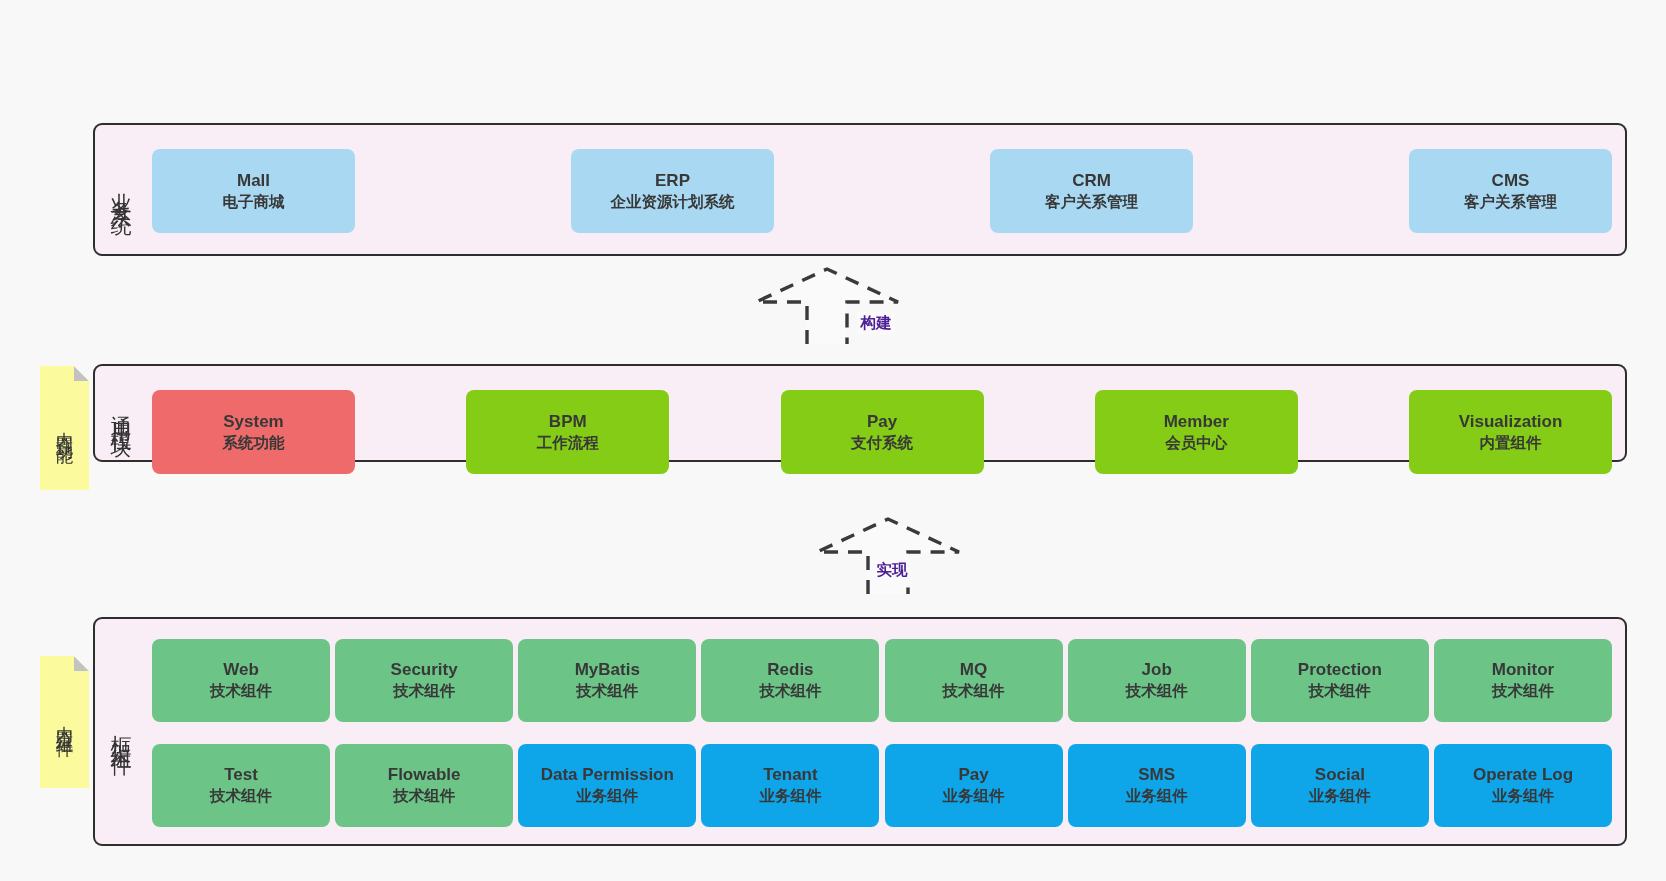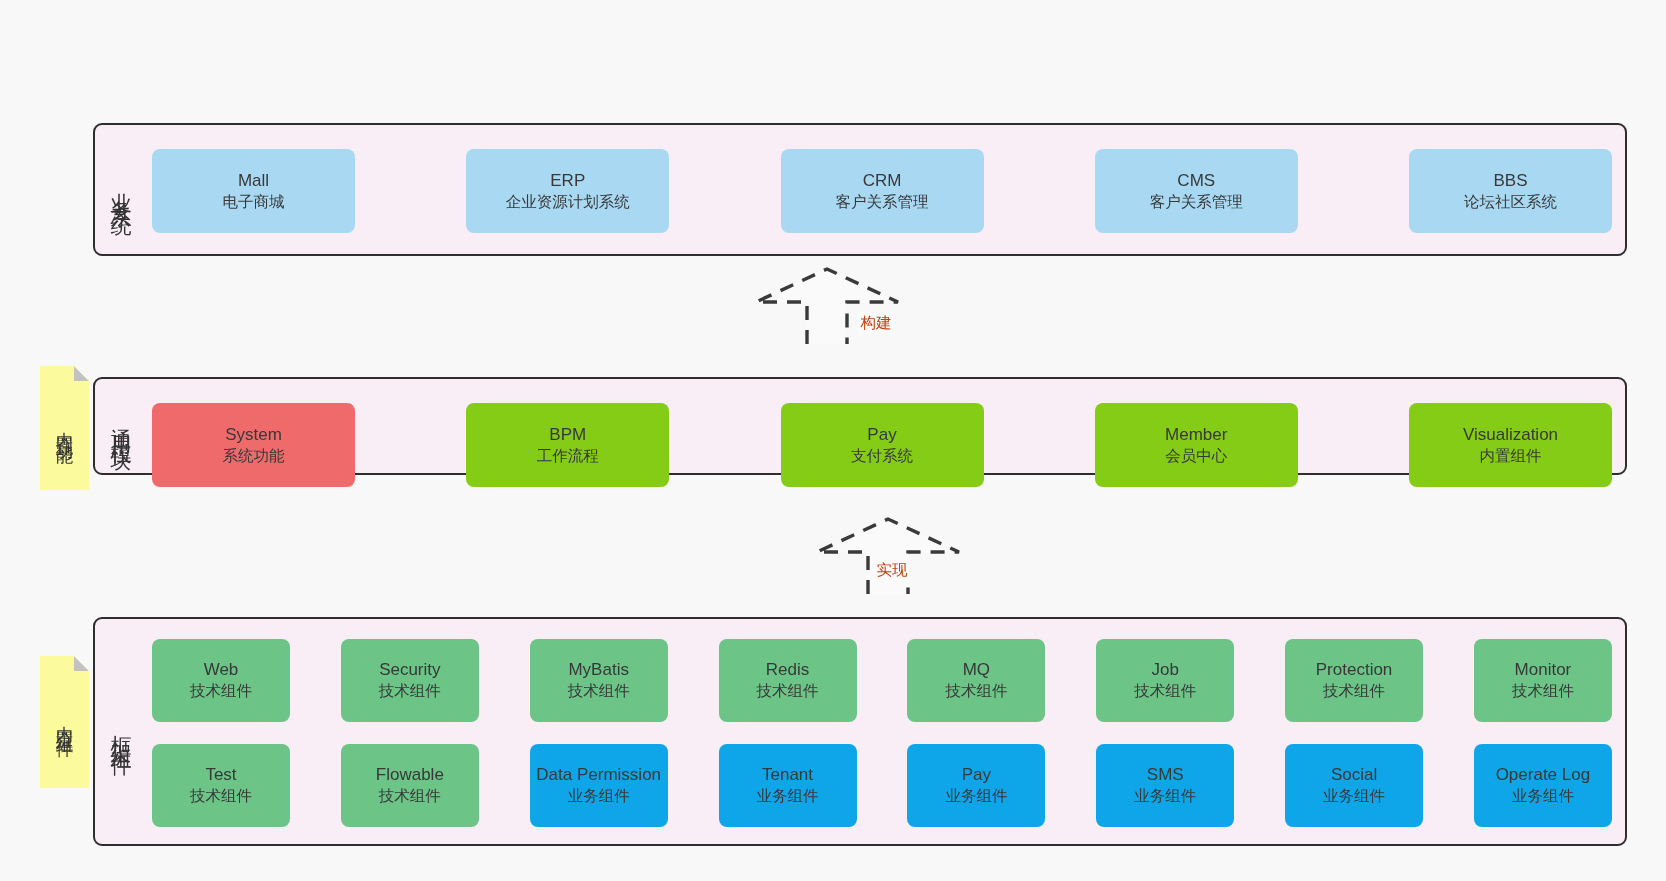--- a/index.html
+++ b/index.html
@@ -9,40 +9,40 @@
     font-family:"Liberation Sans","DejaVu Sans",sans-serif;
   }
   .stage{position:absolute;inset:0}
 
   
   .layer{
     position:absolute;left:93px;width:1534px;box-sizing:border-box;
     background:#f9edf6;border:2px solid #2e2e2e;border-radius:9px;
   }
   #layer-business{top:123px;height:133px}
-  #layer-modules{top:377px;height:98px}
+  #layer-modules{top:364px;height:98px}
   #layer-framework{top:617px;height:229px}
 
   .layer-label{
     position:absolute;left:12px;top:50%;transform:translateY(-50%);
     writing-mode:vertical-rl;text-orientation:upright;
     font-size:21px;letter-spacing:7px;color:#333;white-space:nowrap;
   }
 
   
   .boxes{position:absolute;left:57px;right:13px;display:flex;justify-content:space-between}
   .boxes.pos-a{top:24px;height:84px}
   .boxes.pos-b{top:20px;height:83px}
   .boxes.pos-c{top:125px;height:83px}
   .row6 .box{width:203px}
-  .row8 .box{width:138px}
+  .row8 .box{width:178px}
   .box{
     box-sizing:border-box;border-radius:8px;
     display:flex;flex-direction:column;align-items:center;justify-content:center;
-    text-align:center;line-height:1.32;padding:2px 4px;
+    text-align:center;line-height:1.32;padding:2px 4px;font-weight:bold;
   }
   .box-title{font-size:17px}
   .box-sub{font-size:15.5px}
   .blue{background:#a9d9f2}
   .red{background:#ef6b6b}
   .pink{background:#84cc16}
   .green{background:#6cc487}
   .green-light{background:#0ea5e9}
 
   
@@ -65,21 +65,21 @@
   
   .arrow{position:absolute;overflow:visible}
   #arrow-build{left:752px;top:266px;width:150px;height:80px}
   #arrow-implement{left:813px;top:516px;width:150px;height:80px}
   .arrow path{
     fill:#fafafa;stroke:#3a3a3a;stroke-width:3.4;
     stroke-dasharray:14 10;stroke-linejoin:miter;
   }
   .arrow-label{
     position:absolute;transform:translate(-50%,-50%);
-    background:#fafafa;padding:1px 3px;font-size:15.5px;color:#c2410c;white-space:nowrap;
+    background:#fafafa;padding:1px 3px;font-size:15.5px;color:#4c1d95;white-space:nowrap;font-weight:bold;
   }
   #arrow-label-build{left:876px;top:323px}
   #arrow-label-implement{left:892px;top:570px}
 </style>
 </head>
 <body>
 
 <div class="stage">
 
   <section class="layer" id="layer-business">
@@ -93,24 +93,20 @@
         <div class="box-title">ERP</div>
         <div class="box-sub">企业资源计划系统</div>
       </div>
       <div class="box blue">
         <div class="box-title">CRM</div>
         <div class="box-sub">客户关系管理</div>
       </div>
       <div class="box blue">
         <div class="box-title">CMS</div>
         <div class="box-sub">客户关系管理</div>
-      </div>
-      <div class="box blue">
-        <div class="box-title">BBS</div>
-        <div class="box-sub">论坛社区系统</div>
       </div>
     </div>
   </section>
 
   <svg class="arrow" id="arrow-build" viewBox="0 0 150 80" aria-hidden="true">
     <path d="M55,78 L55,36 L4,36 L75,3 L146,36 L95,36 L95,78"></path>
   </svg>
   <span class="arrow-label" id="arrow-label-build">构建</span>
 
   <section class="layer" id="layer-modules">

